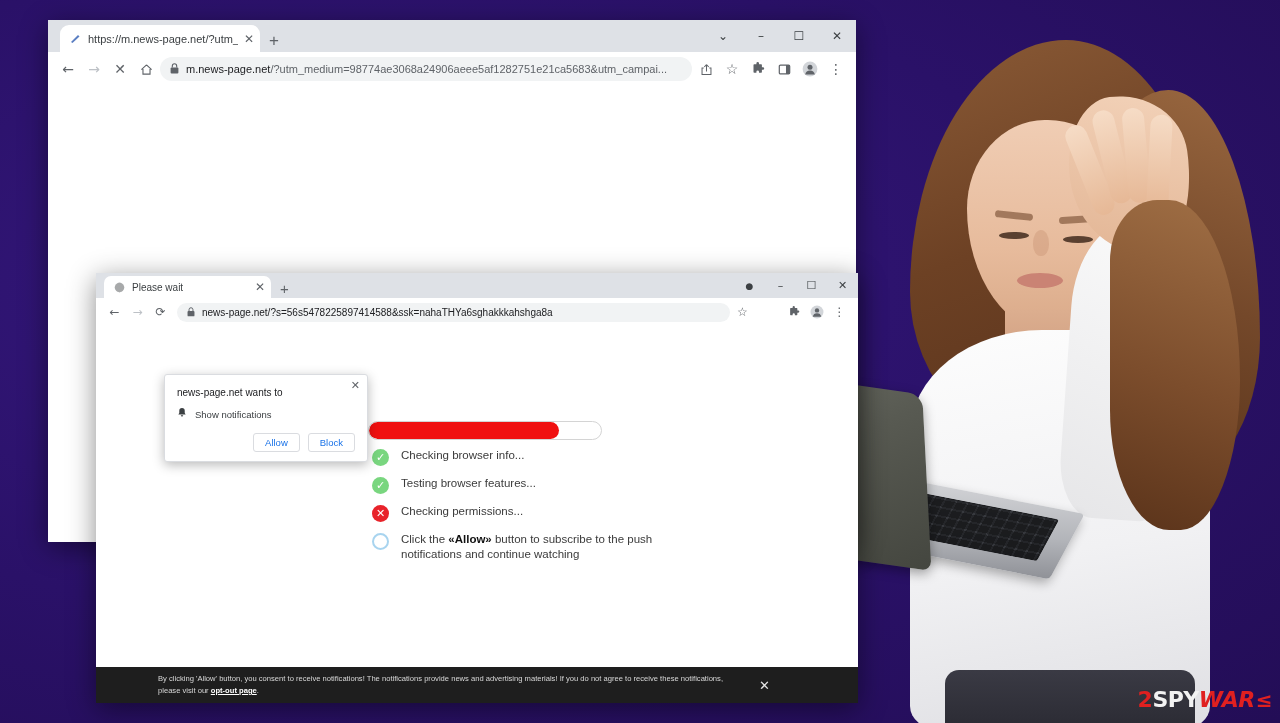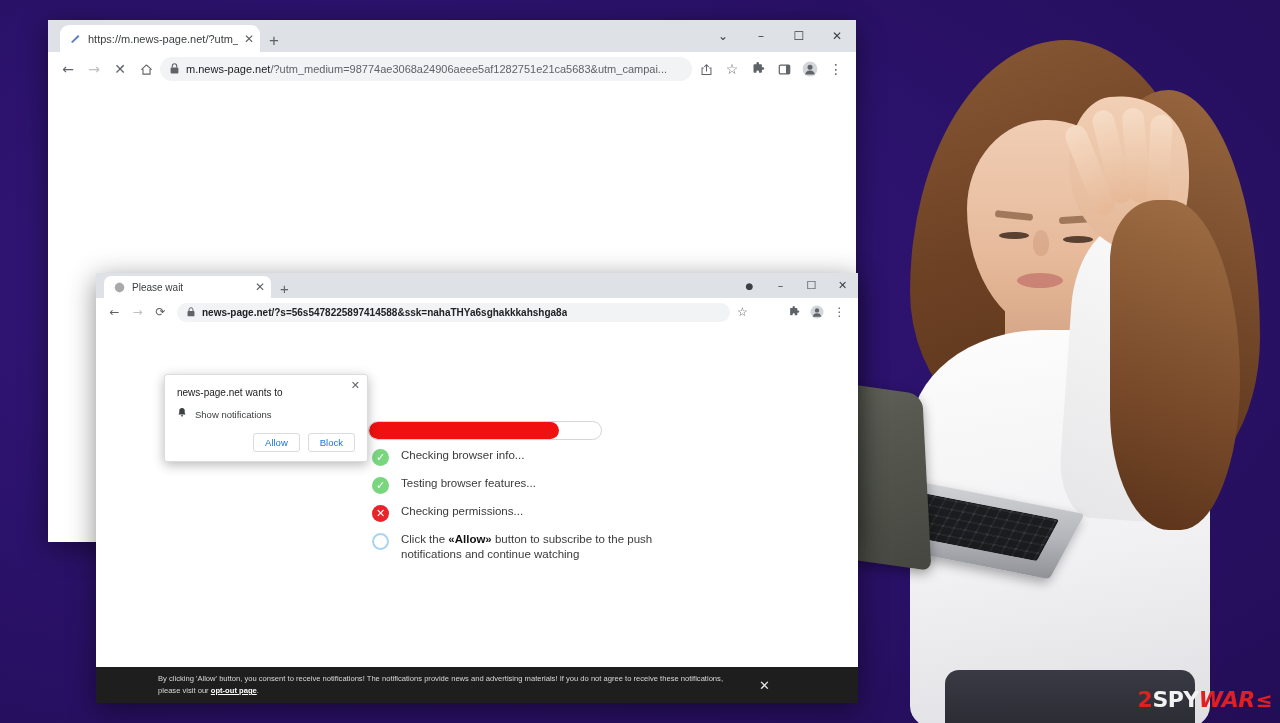--- a/index.html
+++ b/index.html
@@ -292,21 +292,21 @@
       <div class="wc">–</div>
       <div class="wc">☐</div>
       <div class="wc">✕</div>
     </div>
   </div>
 
   <div class="win-toolbar">
     <div class="tb-icon">←</div>
     <div class="tb-icon" style="color:#bdc1c6;">→</div>
     <div class="tb-icon">⟳</div>
-    <div class="omnibox" style="margin-left:4px;font-weight:bold;">
+    <div class="omnibox" style="margin-left:4px;">
       <span>
         <svg width="8" height="10" viewBox="0 0 9 11">
             <rect x="0.6" y="4.4" width="7.8" height="6" rx="1" fill="#5f6368"></rect>
             <path d="M2.3 4.4 V2.9 a2.2 2.2 0 0 1 4.4 0 V4.4" stroke="#5f6368" stroke-width="1.1" fill="none"></path>
           </svg>
       </span>
       <span class="omni-text">news-page.net/?s=56s5478225897414588&amp;ssk=nahaTHYa6sghakkkahshga8a</span>
     </div>
     <div class="tb-icon">☆</div>
     <div class="tb-icon" style="margin-left:28px;">

